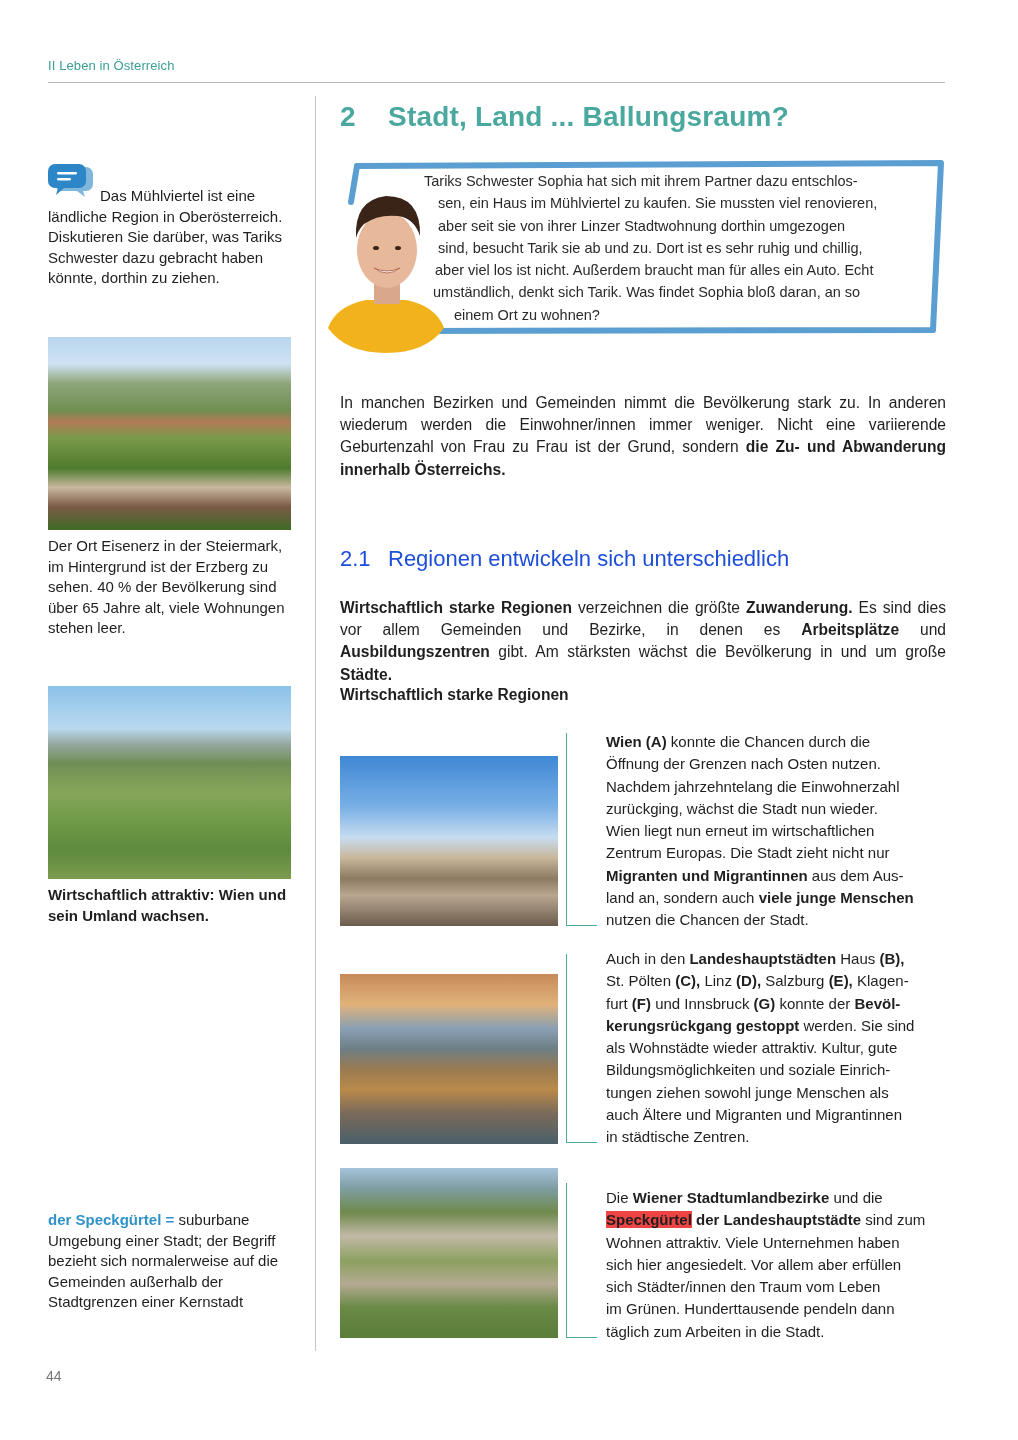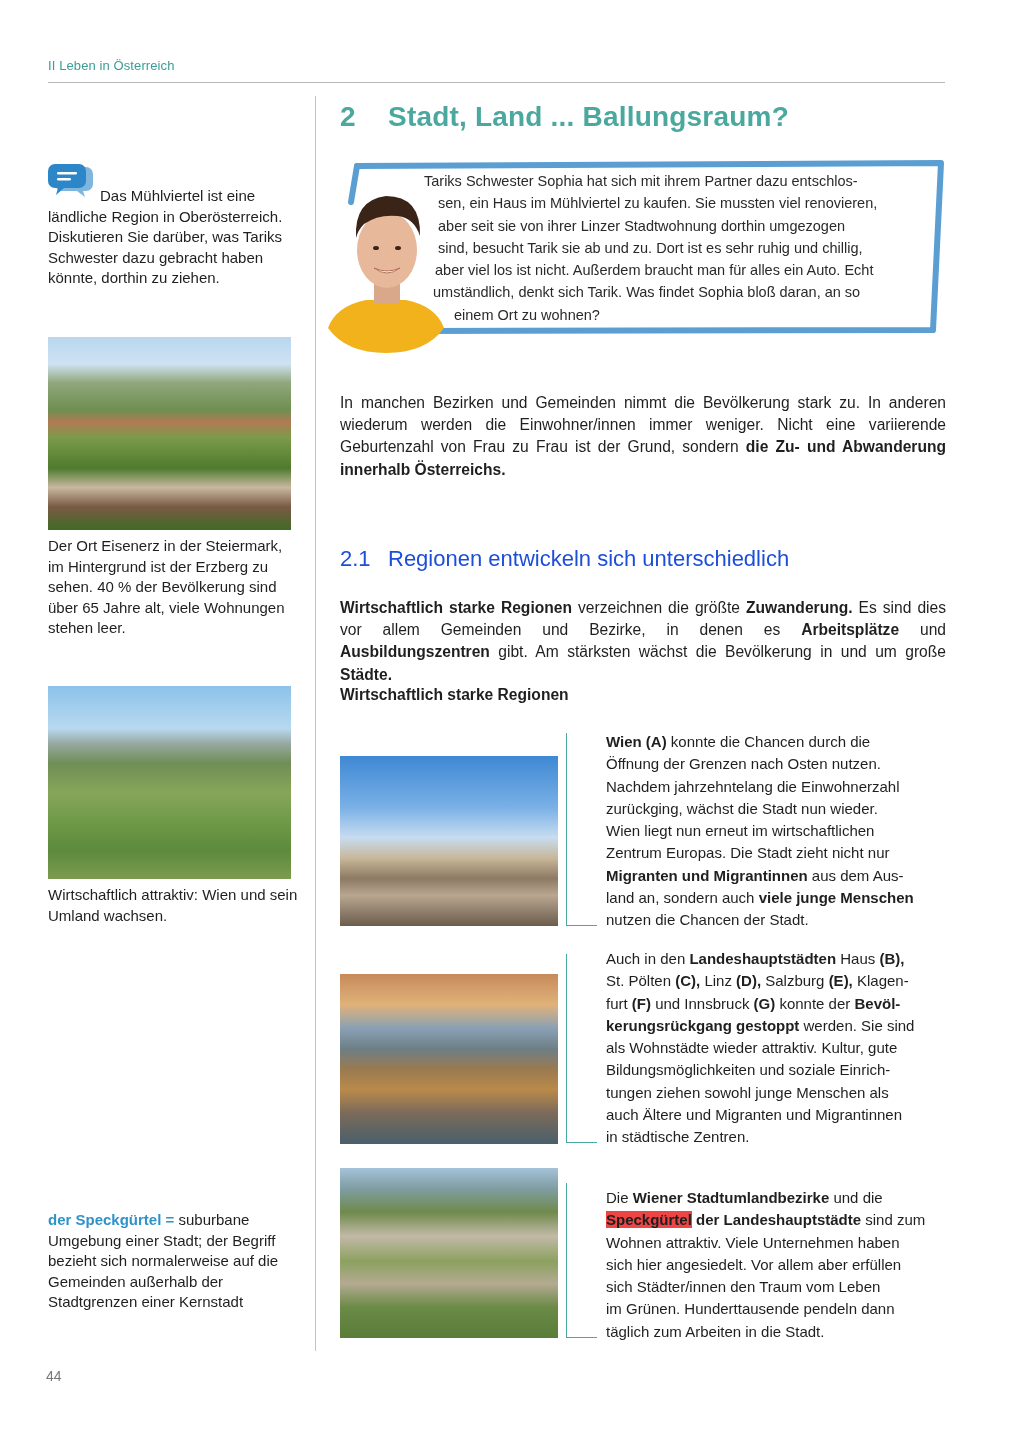--- a/index.html
+++ b/index.html
@@ -25,21 +25,21 @@
   
   .side-text { font-size: 15px; line-height: 20.5px; color: #1f1f1f; }
   .chat-icon { left: 48px; top: 163px; width: 46px; height: 40px; }
   .side-discuss { left: 48px; top: 186px; width: 250px; text-indent: 52px; }
   .side-photo { border: none; }
   .photo-eisenerz { left: 48px; top: 337px; width: 243px; height: 193px;
     background: linear-gradient(180deg, #b9d7ef 0%, #cfe2f2 14%, #8fa67a 24%, #6f8f50 38%, #b17a55 44%, #7c9a4a 52%, #4f7b2e 68%, #c9b8a0 78%, #7a5a45 88%, #3f6b26 100%); }
   .cap-eisenerz { left: 48px; top: 536px; width: 250px; }
   .photo-wien-umland { left: 48px; top: 686px; width: 243px; height: 193px;
     background: linear-gradient(180deg, #8cc2ea 0%, #b8d9f0 22%, #97a8a0 30%, #6f8e56 40%, #86a65a 55%, #6f9a48 70%, #5d8a3c 85%, #7c9b4f 100%); }
-  .cap-wien { left: 48px; top: 885px; width: 250px; }
+  .cap-wien { left: 48px; top: 885px; width: 250px; font-weight: bold; }
   .speck-def { left: 48px; top: 1210px; width: 250px; }
   .speck-term { color: #2f93c9; font-weight: bold; }
 
   
   .speech-box { left: 337px; top: 160px; width: 606px; height: 172px; }
   .speech-box svg.frame { position: absolute; left: 0; top: 0; }
   .avatar { left: 326px; top: 178px; width: 120px; height: 175px; }
   .speech-text { left: 424px; top: 170px; width: 505px; font-size: 14.5px; line-height: 22.3px; color: #2a2a2a; }
   .speech-text .ln { display: block; white-space: nowrap; }
 

